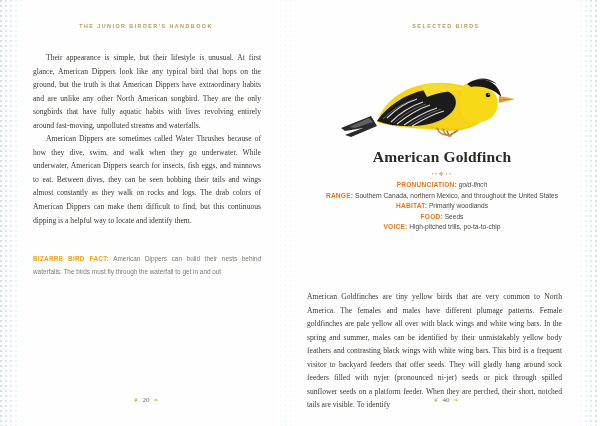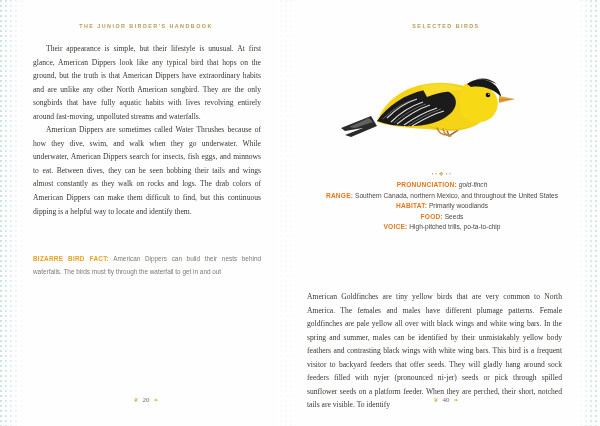--- a/index.html
+++ b/index.html
@@ -51,21 +51,21 @@
   
   .body-col{
     position:absolute;
     top:42px;
     font-size:7.6px;
     line-height:13.55px;
     color:#3a3732;
     text-align:justify;
     -webkit-hyphens:auto;hyphens:auto;
   }
-  .col-left{left:33px;width:228px;}
+  .col-left{left:33px;width:228px;margin-top:9px;}
   .col-right{left:307px;width:255px;margin-top:40px;}
   .body-col p{margin:0;text-indent:13px;}
 
   
   .fact{
     position:absolute;
     left:33px;width:228px;top:252px;
     font-family:"Liberation Sans", sans-serif;
     font-size:6.4px;
     line-height:13.2px;
@@ -208,20 +208,21 @@
       <circle cx="163.9" cy="54.2" r="0.7" fill="#ffffff" opacity="0.85"></circle>
 
       <path d="M174 56 L190 59 L174 63 Z" fill="#e8a33a"></path>
       <path d="M174 59.2 L190 59 L174 61 Z" fill="#c07f22" opacity="0.7"></path>
 
       <path d="M112 88 C114 93 118 95 122 95" stroke="#c4803f" stroke-width="1.5" fill="none" stroke-linecap="round"></path>
       <path d="M118 89 C119 93 122 96 126 96" stroke="#c4803f" stroke-width="1.3" fill="none" stroke-linecap="round"></path>
     </svg>
   </div>
 
+  <div class="species-name">American Goldfinch</div>
 
   <div class="ornament">••❖••</div>
 
   <div class="factlist">
     <div>
       <span class="k">PRONUNCIATION:</span>
       <span class="v-ital">gold-finch</span>
     </div>
     <div>
       <span class="k">RANGE:</span>

